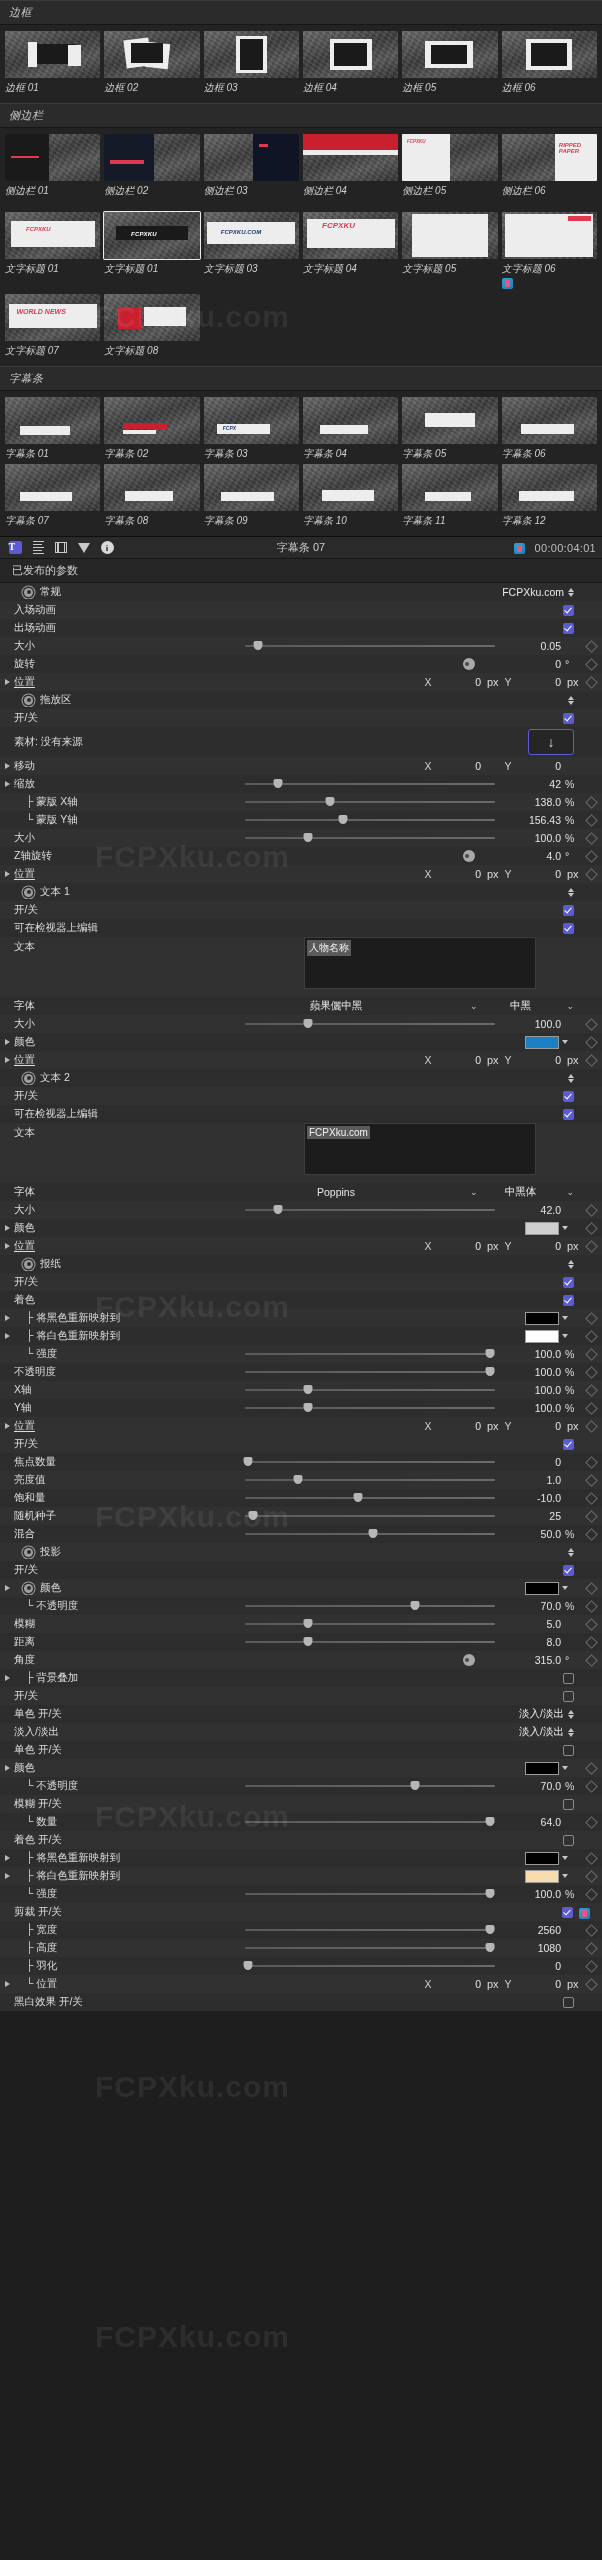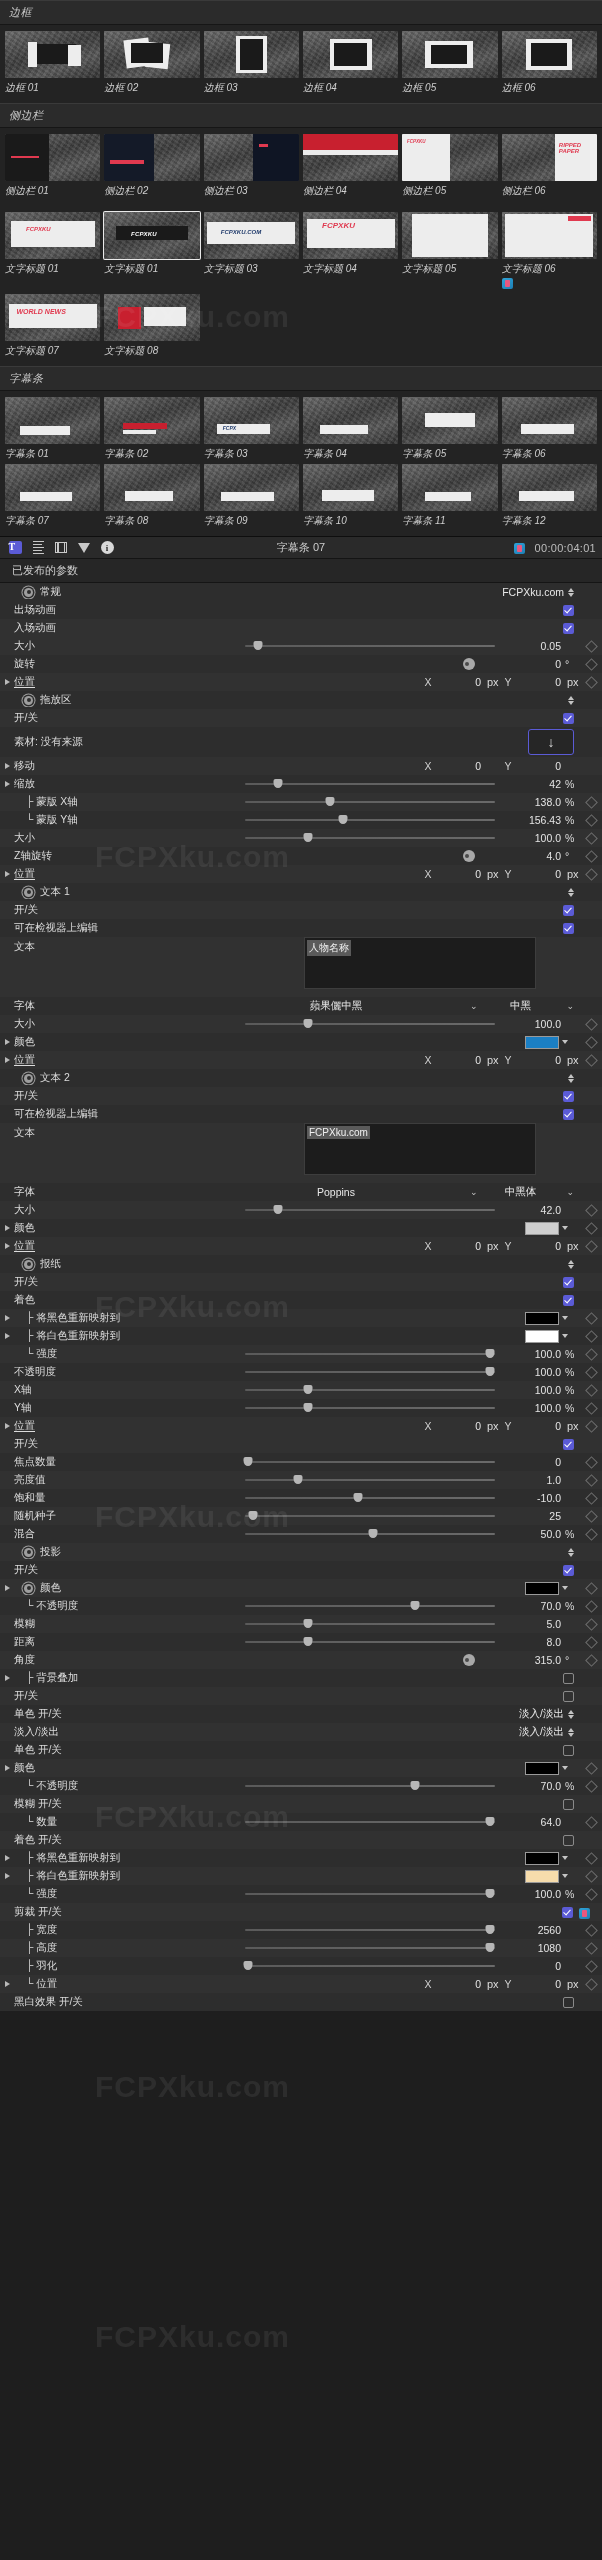--- a/index.html
+++ b/index.html
@@ -596,30 +596,30 @@
 
      <div class="lbl  grp "><div class="gear"></div>常规</div>
      <div class="mid ">
         <div class="popv">FCPXku.com</div>
         <div class="stepper">
           <i></i>
           <i></i>
         </div>
       </div>
    </div>
+    <div class="row alt">
+
+     <div class="lbl   ">入场动画</div>
+     <div class="mid ">
+        <div class="chk "></div>
+      </div>
+   </div>
     <div class="row ">
 
      <div class="lbl   ">出场动画</div>
-     <div class="mid ">
-        <div class="chk "></div>
-      </div>
-   </div>
-    <div class="row alt">
-
-     <div class="lbl   ">入场动画</div>
      <div class="mid ">
         <div class="chk "></div>
       </div>
    </div>
     <div class="row alt">
 
      <div class="lbl   ">大小</div>
      <div class="mid ">
         <div class="slider">
     <div class="trk"></div>

